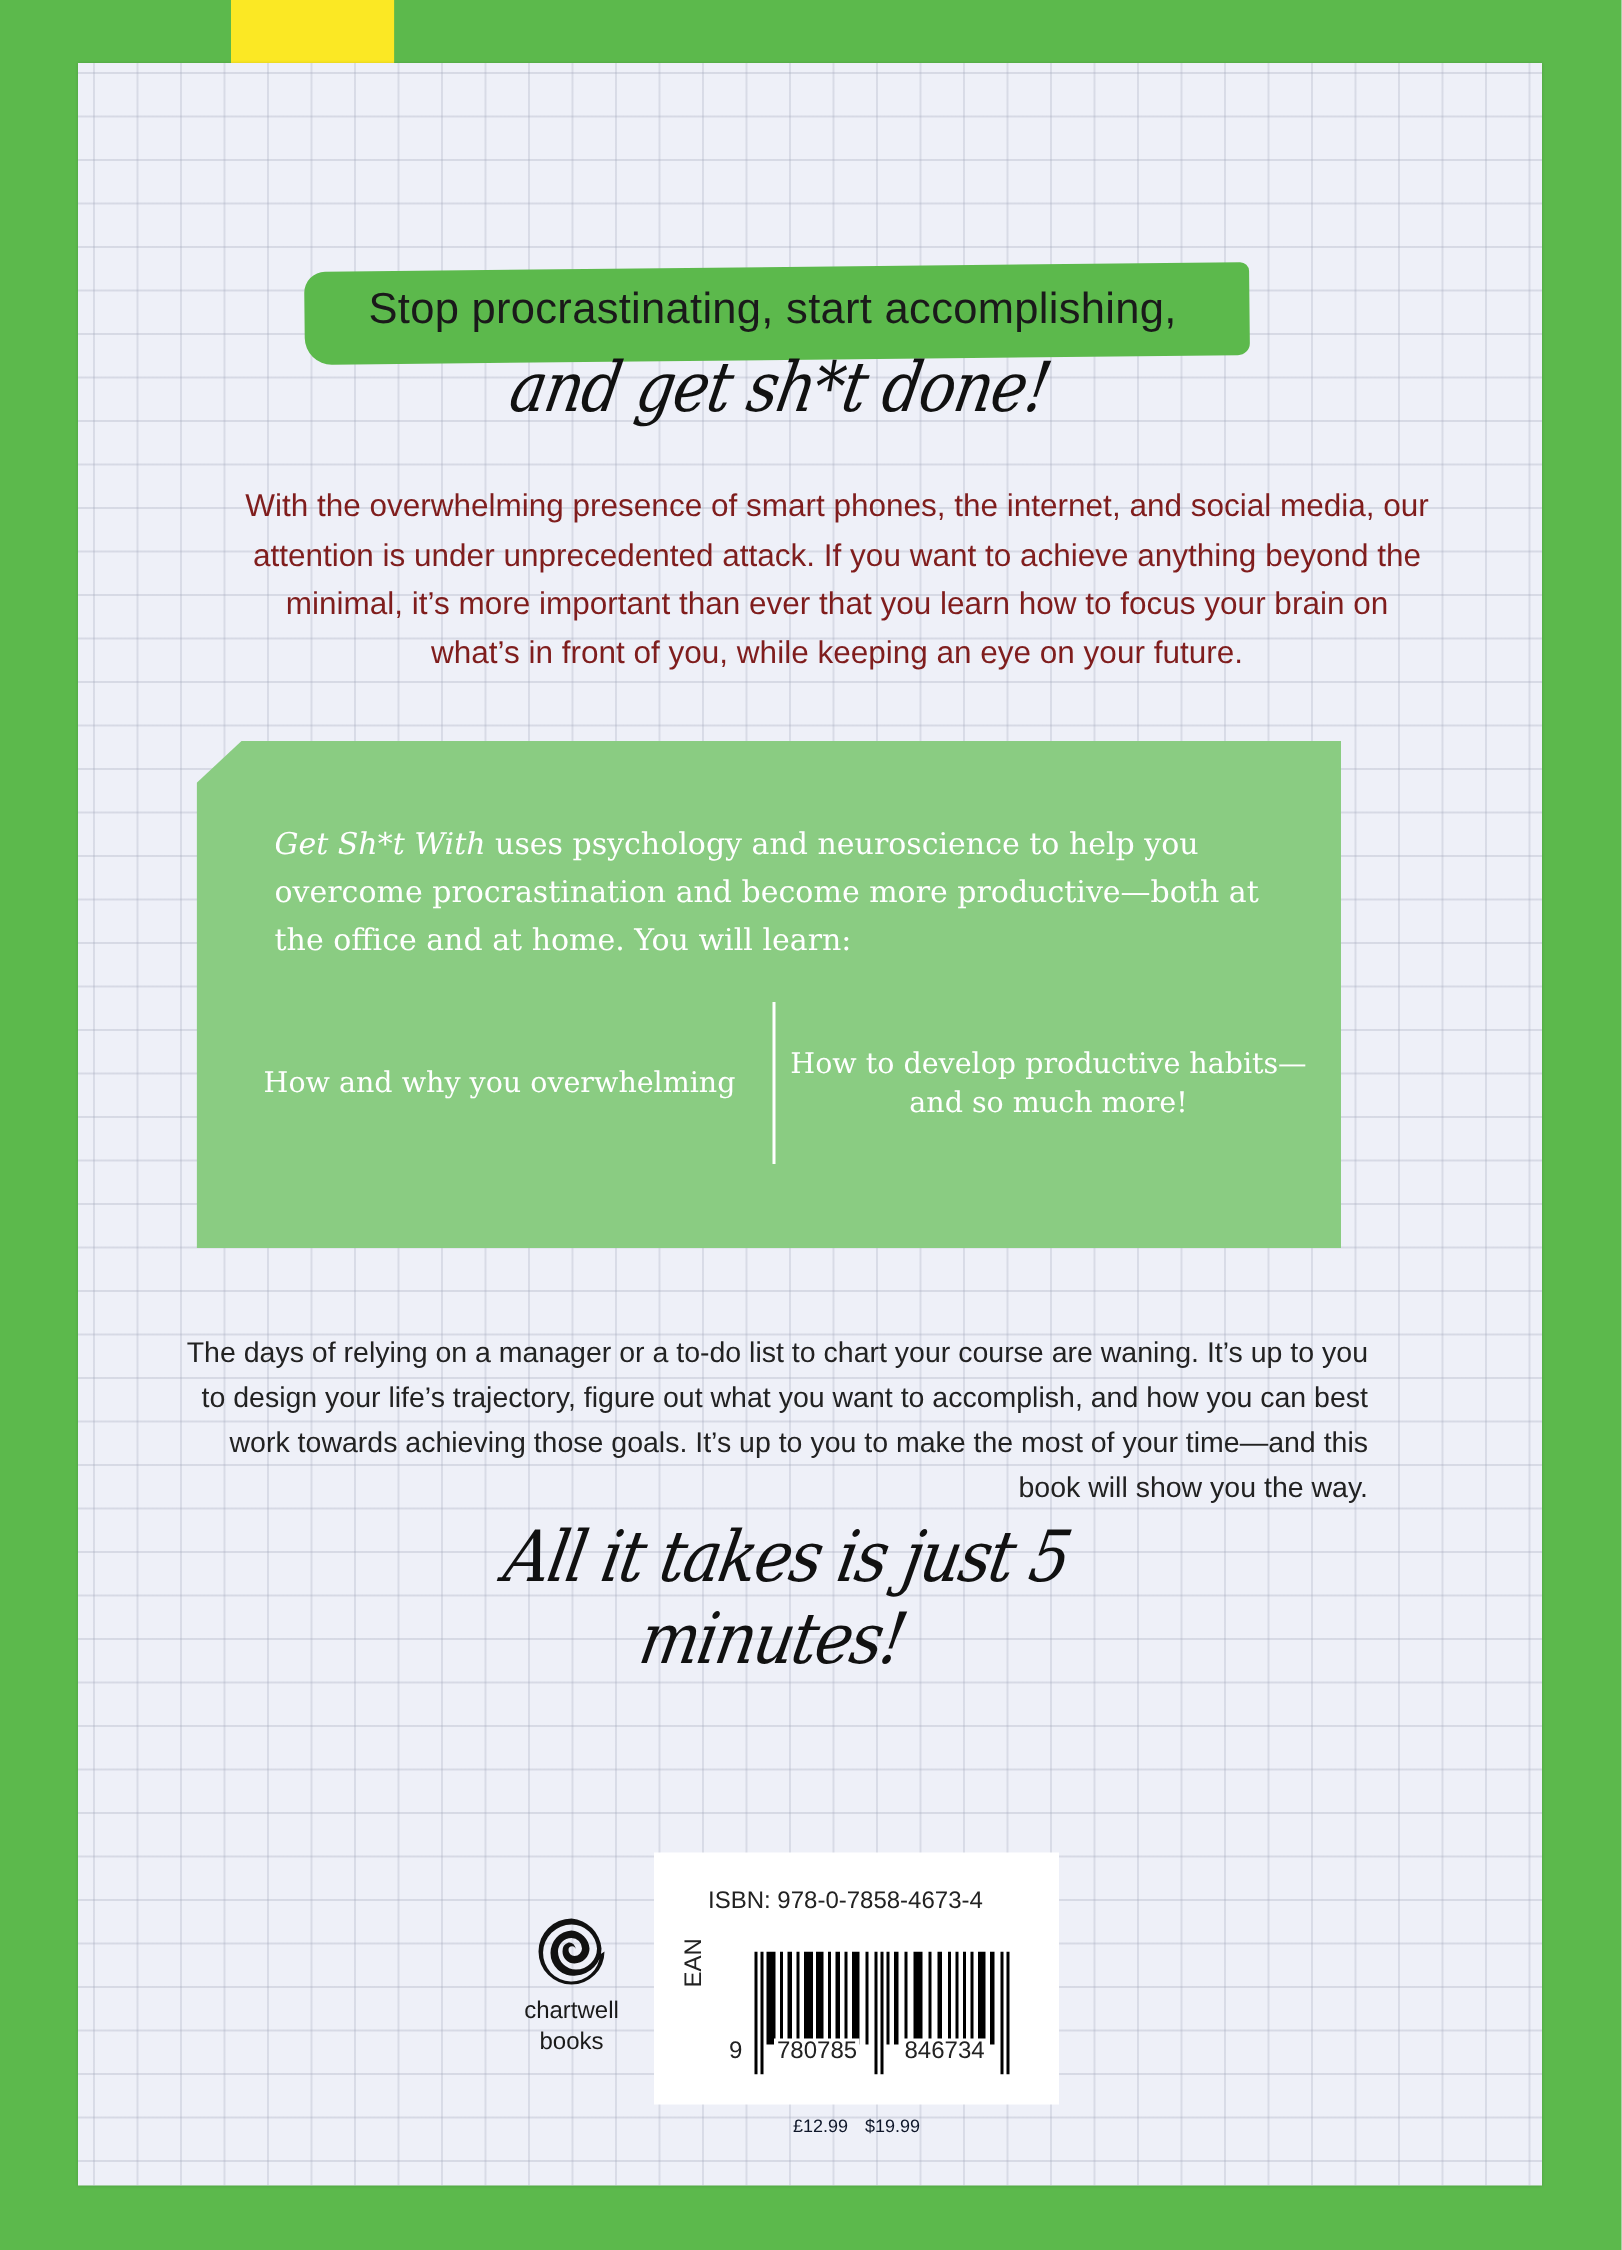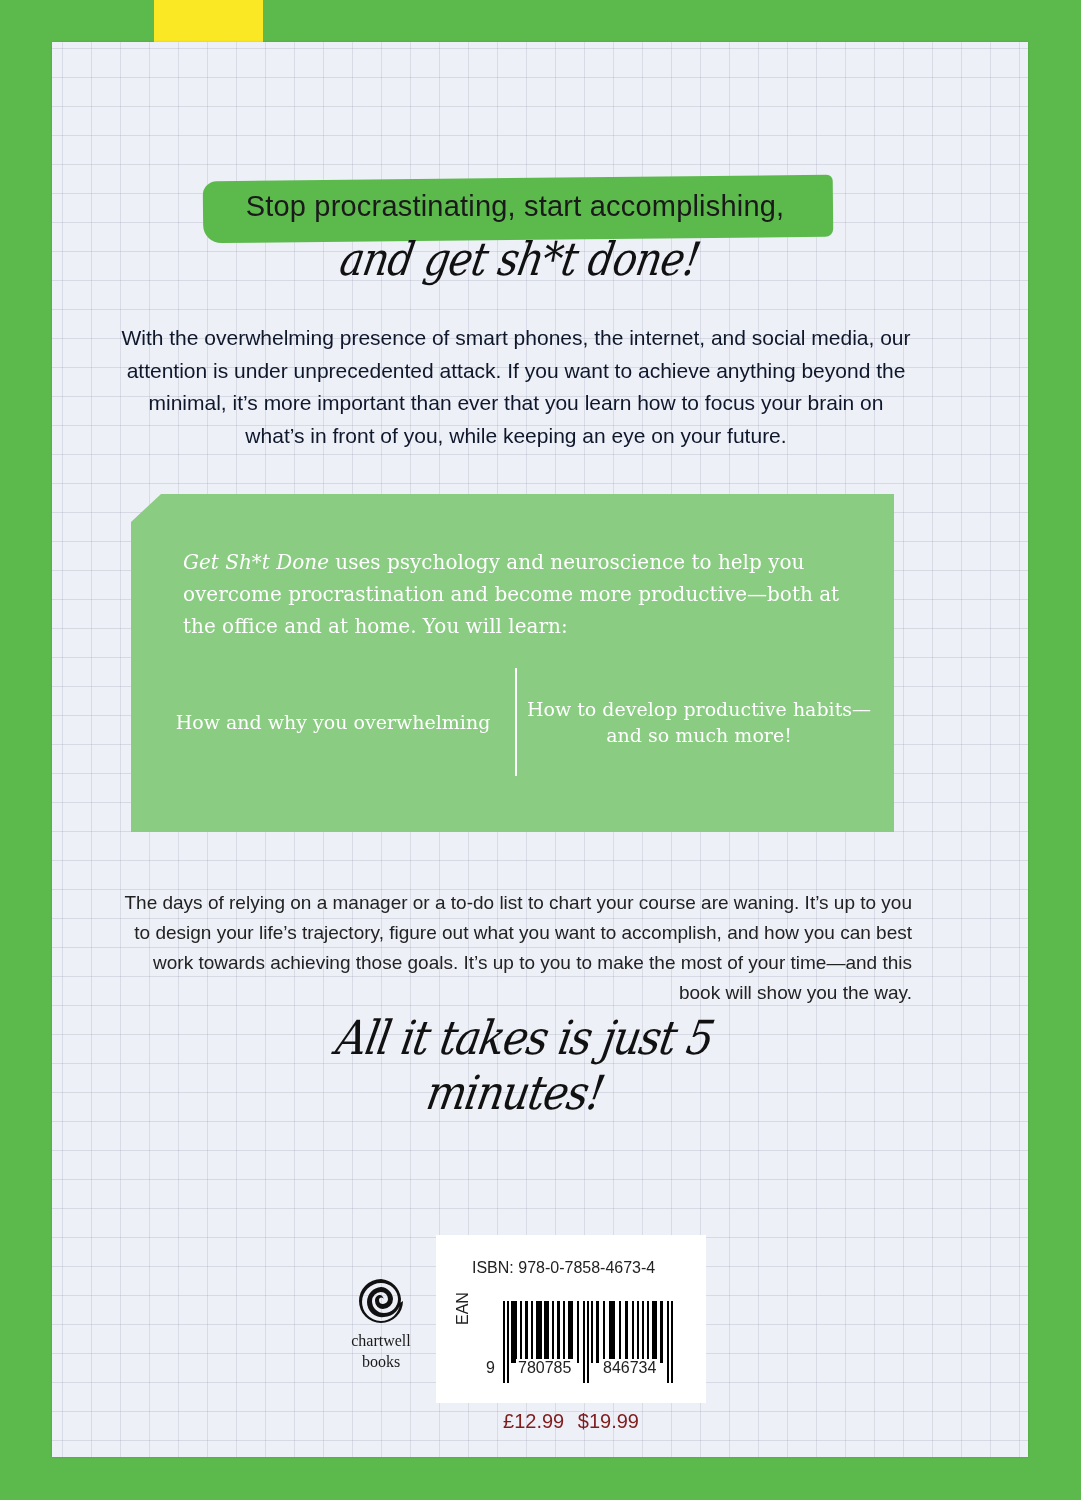--- a/index.html
+++ b/index.html
@@ -37,21 +37,21 @@
     .script-line {
       position: absolute; left: 280px; top: 236px; width: 480px;
       text-align: center; font-family: "DejaVu Serif", serif;
       font-style: italic; font-size: 40px; color: #111;
       transform: skewX(-10deg) scaleY(1.15);
       letter-spacing: -1px;
     }
     .intro {
       position: absolute; left: 120px; top: 322px; width: 792px;
       text-align: center; font-family: "Liberation Sans", sans-serif;
-      font-size: 21px; line-height: 32.5px; color: #0f172a;
+      font-size: 21px; line-height: 32.5px; color: #7f1d1d; padding-left: 42px;
     }
     .learn-box {
       position: absolute; left: 131px; top: 494px; width: 763px; height: 338px;
       background: #8acc82;
       clip-path: polygon(30px 0, 100% 0, 100% 100%, 0 100%, 0 28px);
     }
     .learn-intro {
       position: absolute; left: 52px; top: 52px; width: 680px;
       font-family: "DejaVu Serif", serif; font-size: 20px; line-height: 32px;
       color: #ffffff;
@@ -77,21 +77,21 @@
       text-align: center; font-family: "DejaVu Serif", serif;
       font-style: italic; font-size: 42px; color: #111;
       transform: skewX(-10deg) scaleY(1.12); letter-spacing: -1.5px;
     }
     .publisher {
       position: absolute; left: 336px; top: 1276px; width: 90px;
       text-align: center;
     }
     .publisher svg { display: block; margin: 0 auto; }
     .publisher .pub-name {
-      font-family: Liberation Serif, serif; font-size: 16px;
+      font-family: Liberation Sans, sans-serif; font-size: 16px;
       line-height: 21px; color: #1a1a1a; margin-top: 4px;
     }
     .barcode-box {
       position: absolute; left: 436px; top: 1235px; width: 270px; height: 168px;
       background: #ffffff;
     }
     .isbn {
       position: absolute; left: 36px; top: 24px;
       font-family: "Liberation Sans", sans-serif; font-size: 16px; color: #222;
     }
@@ -103,38 +103,38 @@
     .bars {
       position: absolute; left: 63px; top: 66px; width: 180px; height: 82px;
     }
     .ean-digits {
       position: absolute; top: 124px; font-family: "Liberation Sans", sans-serif;
       font-size: 16px; color: #222; background: #fff; padding: 0 2px;
     }
     .price {
       position: absolute; left: 436px; top: 1410px; width: 270px;
       text-align: center; font-family: "Liberation Sans", sans-serif;
-      font-size: 20px; color: #7f1d1d; word-spacing: 8px;
+      font-size: 12px; color: #0f172a; word-spacing: 8px;
     }
   </style>
 </head>
 <body>
 
 <div class="bookmark"></div>
 
 <div class="paper"></div>
 
 <div class="highlight"></div>
 <div class="headline">Stop procrastinating, start accomplishing,</div>
 <div class="script-line">and get sh*t done!</div>
 
 <div class="intro">With the overwhelming presence of smart phones, the internet, and social media, our attention is under unprecedented attack. If you want to achieve anything beyond the minimal, it’s more important than ever that you learn how to focus your brain on what’s in front of you, while keeping an eye on your future.</div>
 
 <div class="learn-box">
-  <div class="learn-intro"><em>Get Sh*t Done</em><span> uses psychology and neuroscience to help you overcome procrastination and become more productive—both at the office and at home. You will learn:</span></div>
+  <div class="learn-intro"><em>Get Sh*t With</em><span> uses psychology and neuroscience to help you overcome procrastination and become more productive—both at the office and at home. You will learn:</span></div>
   <div class="learn-cols">
     <div class="learn-col">How and why you overwhelming</div>
     <div class="learn-col">How to develop productive habits—and so much more!</div>
   </div>
 </div>
 
 <div class="outro">The days of relying on a manager or a to-do list to chart your course are waning. It’s up to you to design your life’s trajectory, figure out what you want to accomplish, and how you can best work towards achieving those goals. It’s up to you to make the most of your time—and this book will show you the way.</div>
 
 <div class="tagline">All it takes is just 5 minutes!</div>
 

